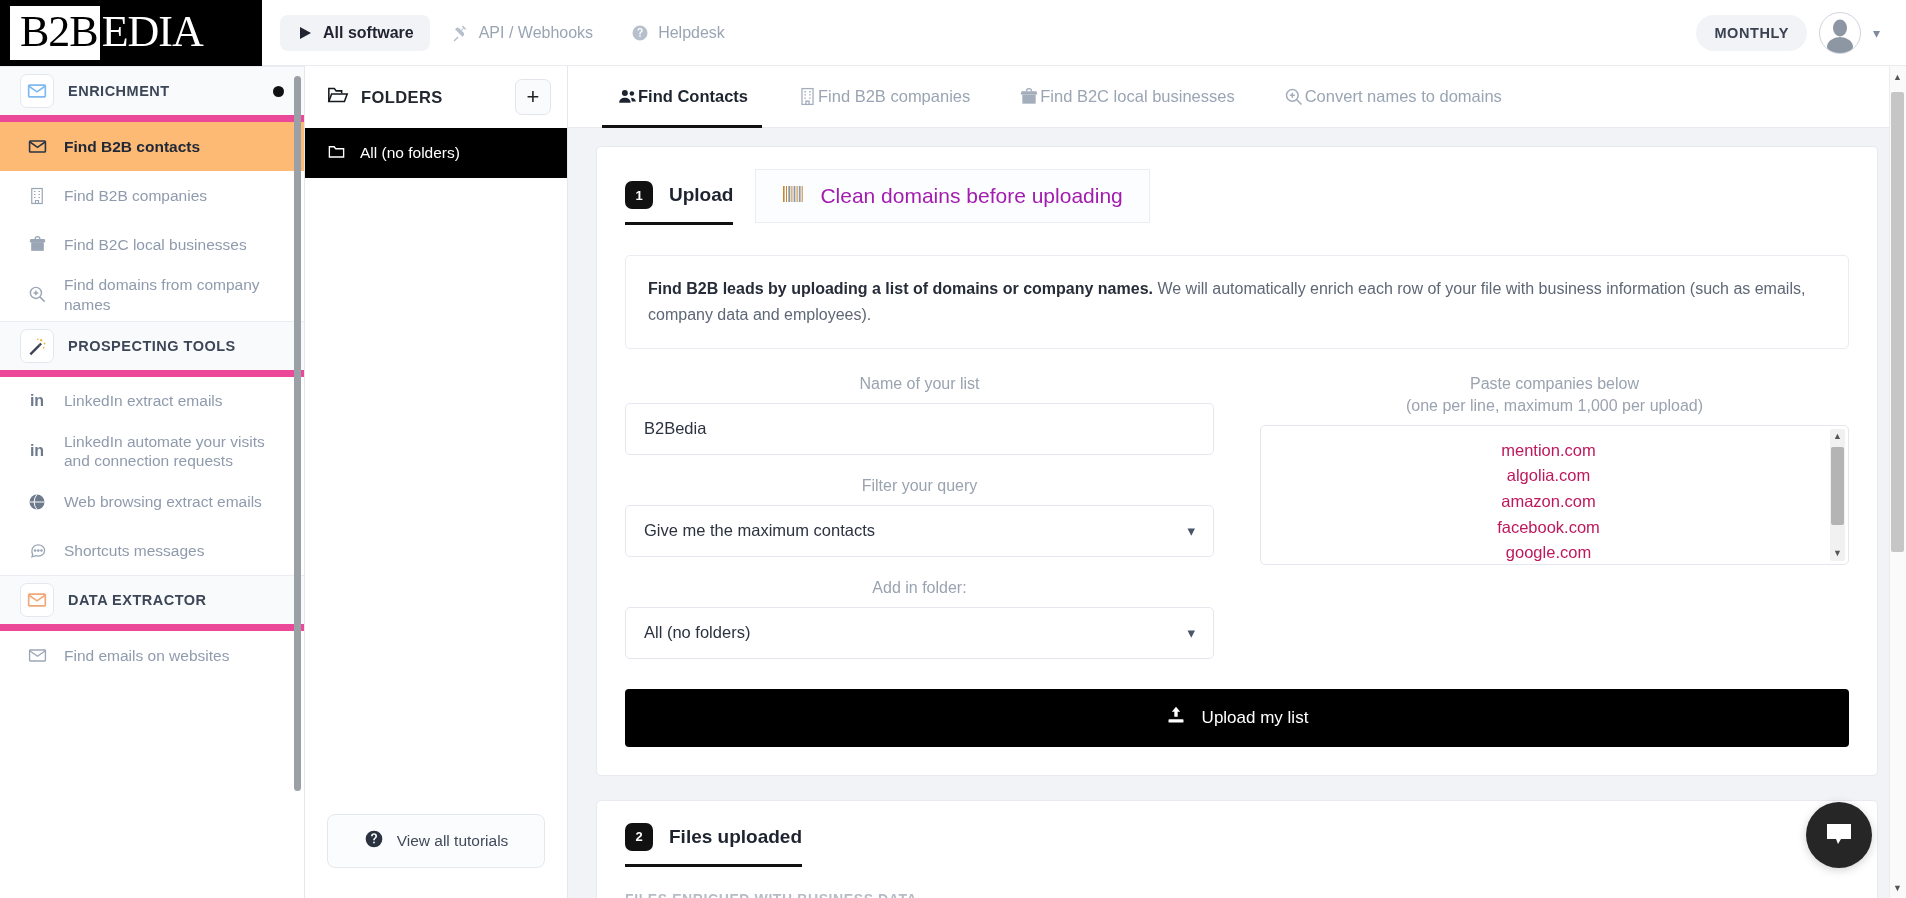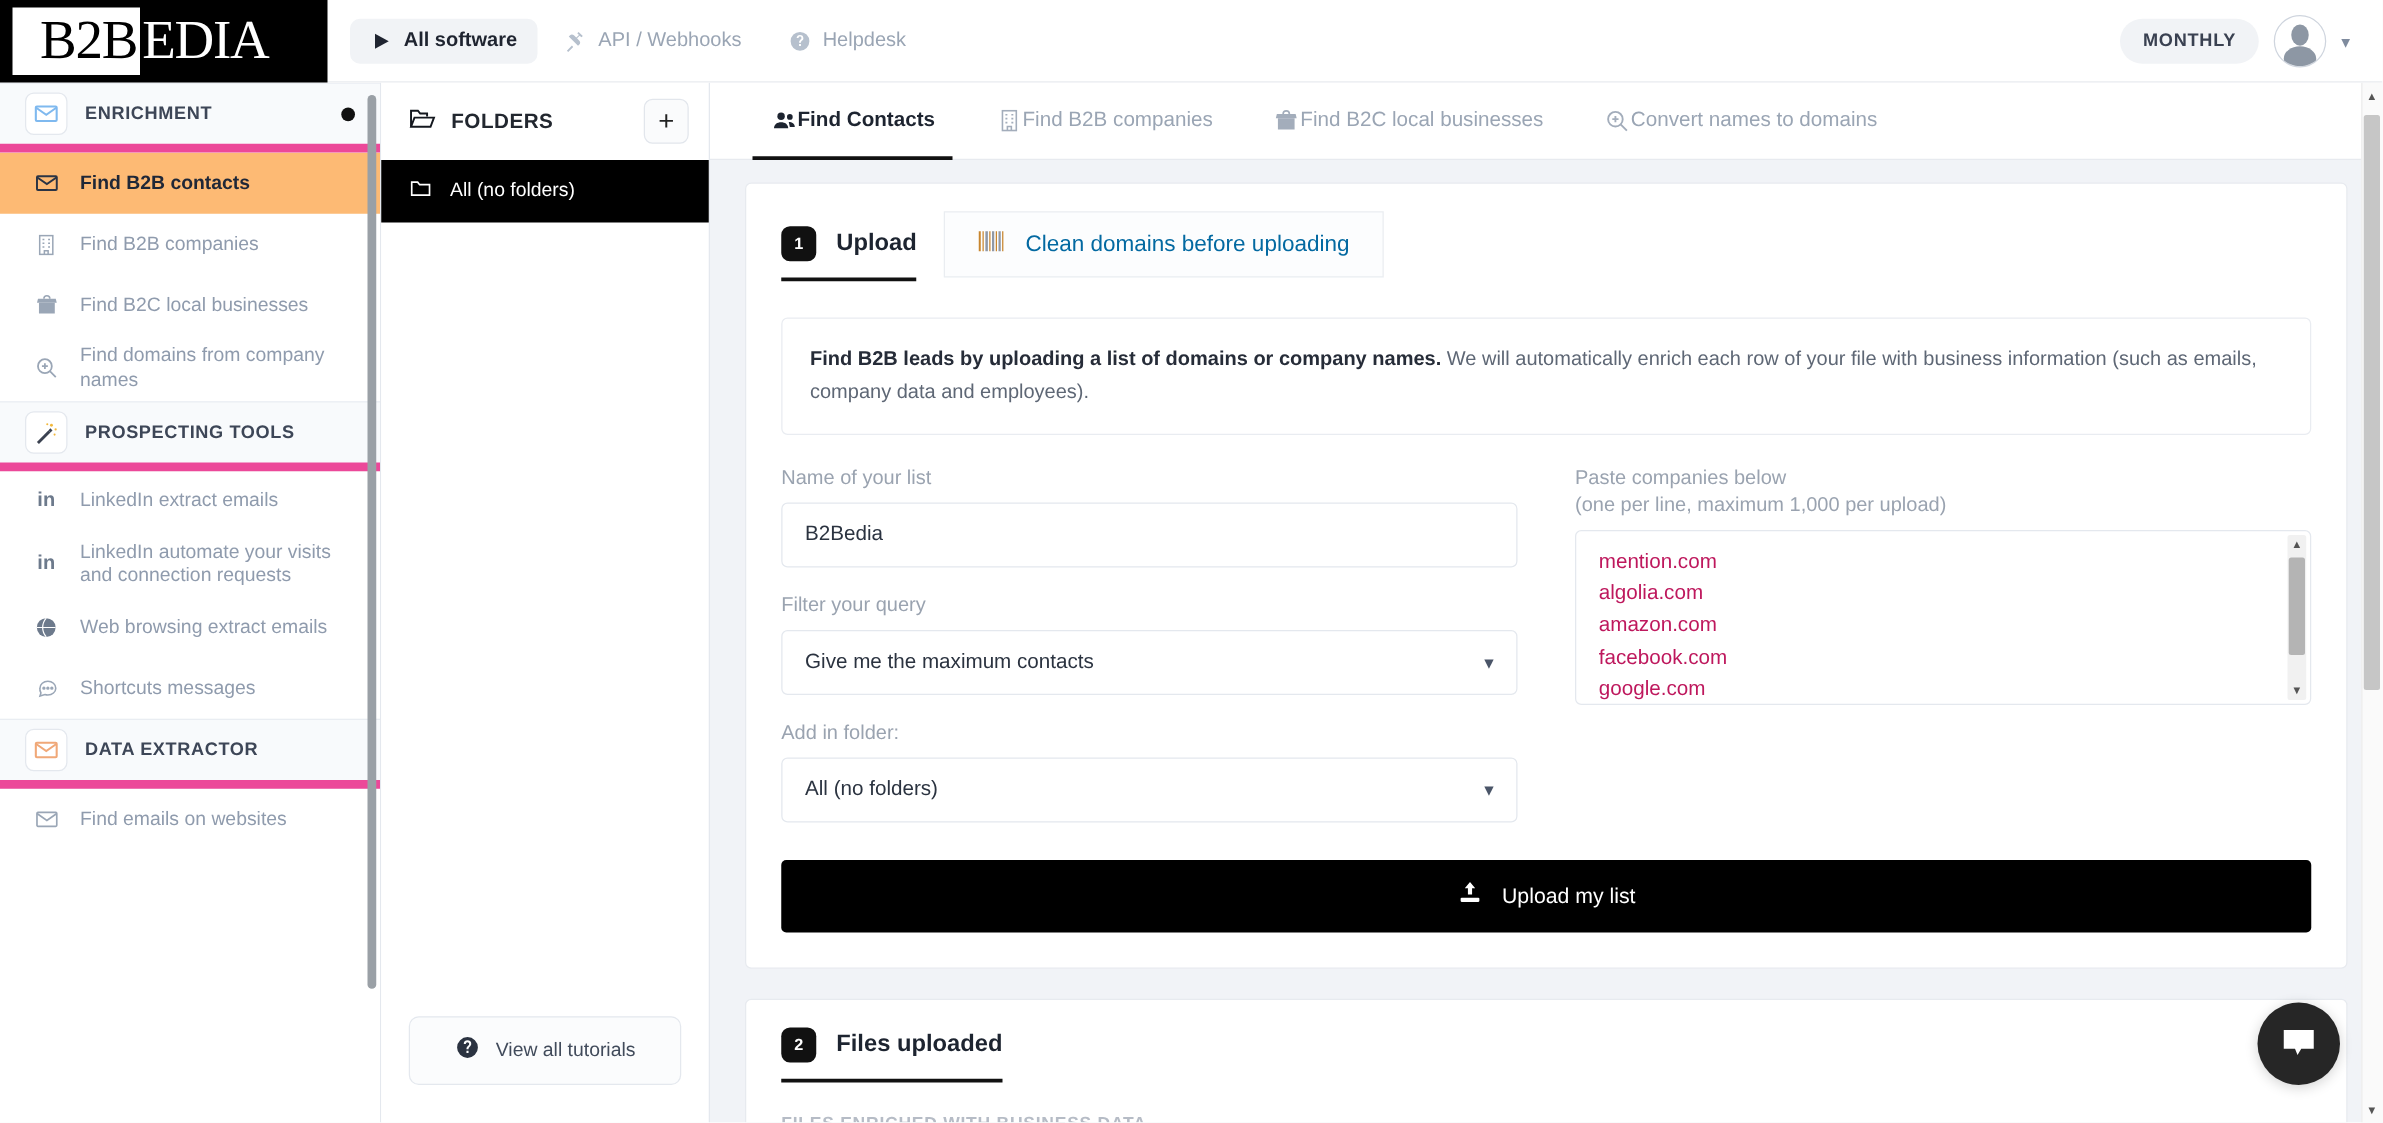--- a/index.html
+++ b/index.html
@@ -24,21 +24,21 @@
     width: 262px; height: 66px; flex: 0 0 262px;
     background: #000; position: relative;
     display: flex; align-items: center;
   }
   .logo-inner {
     font-family: "Liberation Serif", serif;
     font-size: 44px; line-height: 1; letter-spacing: -1px;
     position: relative; left: 10px; display: flex; align-items: center;
   }
   .logo-a {
-    background: #fff; color: #000; padding: 4px 2px 6px 22px;
+    background: #fff; color: #000; padding: 4px 2px 6px 10px;
     display: inline-block;
   }
   .logo-b { background: #000; color: #fff; padding: 4px 10px 6px 2px; display:inline-block; }
 
   .topnav { display: flex; align-items: center; gap: 6px; margin-left: 18px; }
   .topnav-item {
     display: flex; align-items: center; gap: 9px;
     padding: 9px 16px; border-radius: 8px;
     font-size: 16px; color: #9aa5b4; cursor: pointer; white-space: nowrap;
   }
@@ -169,32 +169,32 @@
     content: ""; position: absolute; left: 0; bottom: 0; width: 100%; height: 3px; background: #111;
   }
   .step-num {
     width: 28px; height: 28px; border-radius: 7px; background: #111; color: #fff;
     font-size: 13px; font-weight: bold; display: flex; align-items: center; justify-content: center;
   }
   .step-title { font-size: 19px; font-weight: bold; color: #1d2430; }
   .clean-btn {
     display: flex; align-items: center; gap: 16px;
     border: 1px solid #eaedf1; border-radius: 0; background: #fcfdfe;
-    padding: 14px 26px; font-size: 18px; color: #0369a1; cursor: pointer;
+    padding: 14px 26px; font-size: 21px; color: #a21caf; cursor: pointer;
     margin-bottom: 14px;
   }
   .card-body { padding: 18px 28px 28px 28px; }
 
   .notice {
     border: 1px solid #e9ecf1; border-radius: 5px; background: #fff;
     padding: 20px 22px; font-size: 16px; line-height: 1.62; color: #5e6775;
   }
   .notice b { color: #262c38; }
 
-  .form-grid { display: flex; gap: 18px; margin-top: 26px; }
+  .form-grid { display: flex; gap: 18px; margin-top: 26px; text-align: center; }
   .col-left { flex: 1 1 0; min-width: 0; }
   .col-right { flex: 1 1 0; min-width: 0; padding-left: 28px; }
 
   .field-label { font-size: 16px; color: #9aa3b0; margin-bottom: 10px; }
   .text-input, .select-box {
     width: 100%; height: 52px; border: 1px solid #e4e8ee; border-radius: 5px;
     background: #fff; padding: 0 18px; font-size: 16.5px; color: #2b3340;
     font-family: "Liberation Sans", sans-serif;
     display: flex; align-items: center;
   }

